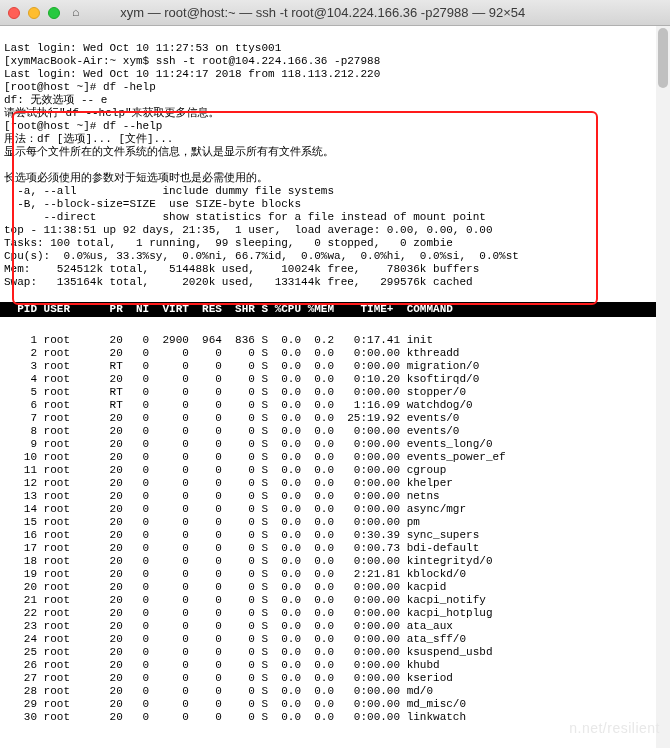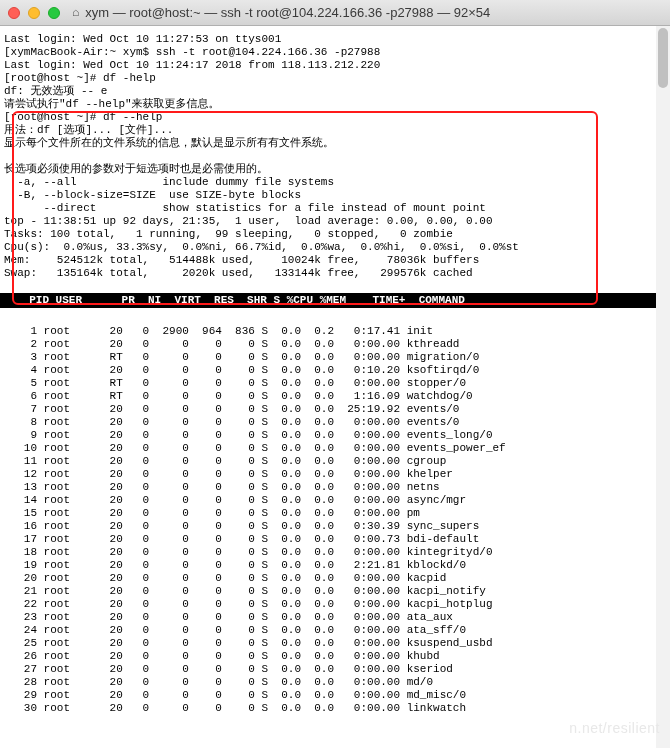--- a/index.html
+++ b/index.html
@@ -19,43 +19,43 @@
     display: flex;
     align-items: center;
     padding: 0 8px;
   }
   .traffic-lights { display: flex; gap: 8px; margin-right: 12px; }
   .tl { width: 12px; height: 12px; border-radius: 50%; }
   .tl-close { background: #ff5f56; border: 1px solid #e0443e; }
   .tl-min   { background: #ffbd2e; border: 1px solid #dea123; }
   .tl-max   { background: #27c93f; border: 1px solid #1aab29; }
   .home-icon { margin-right: 6px; font-size: 12px; color: #555; }
-  .title { font-family: -apple-system, "Helvetica Neue", sans-serif; font-size: 13px; color: #3a3a3a; }
+  .title { font-family: -apple-system, "Helvetica Neue", sans-serif; font-size: 13px; color: #3a3a3a; margin-left: 35px; }
   .terminal {
-    padding: 7px 4px 0 4px;
+    padding: 16px 4px 0 4px;
     line-height: 13px;
     white-space: pre;
     color: #000;
     background: #fff;
     position: relative;
   }
   .redbox {
     position: absolute;
     border: 2px solid #ff1a1a;
     border-radius: 6px;
     left: 12px;
     top: 111px;
     width: 586px;
     height: 194px;
     pointer-events: none;
   }
   .topheader {
     background: #000;
     color: #fff;
-    padding: 1px 16px;
+    padding: 1px 4px;
     line-height: 13px;
     white-space: pre;
     font-weight: bold;
   }
   .proclist {
     background: #fff;
     color: #000;
     padding: 17px 4px;
     line-height: 13px;
     white-space: pre;

